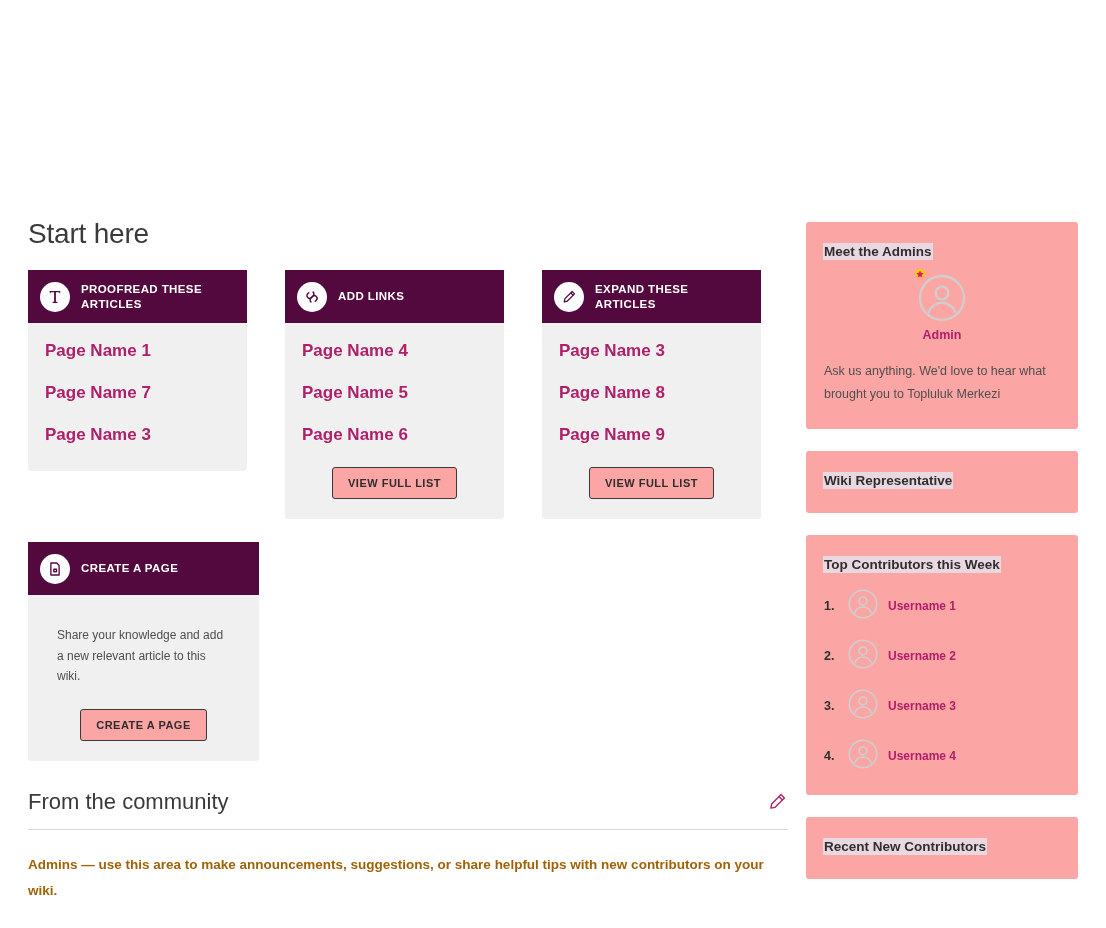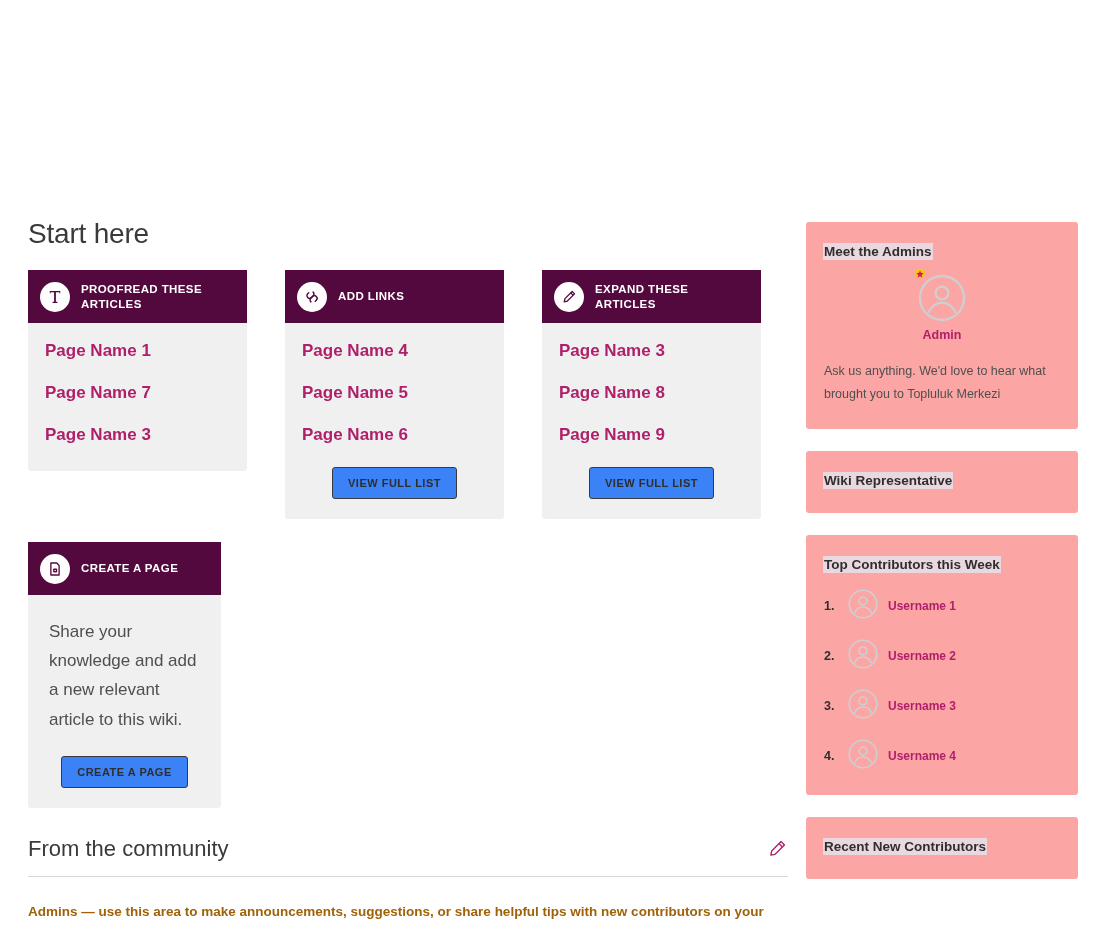--- a/index.html
+++ b/index.html
@@ -60,32 +60,32 @@
     color: #ffffff; font-size: 11.5px; font-weight: bold;
     letter-spacing: 0.4px; line-height: 1.25; text-transform: uppercase;
   }
   .card-body { padding: 18px 17px 20px 17px; }
   .card-body.tall { min-height: 148px; }
   .page-link {
     display: block; color: #B0206A; font-size: 17px;
     font-weight: bold; text-decoration: none; margin-bottom: 22px;
   }
   .page-link:last-of-type { margin-bottom: 0; }
-  .card-desc { font-size: 17px; color: #4f4f4f; line-height: 1.72; margin: 4px; }
+  .card-desc { font-size: 12px; color: #4f4f4f; line-height: 1.72; margin: 12px; }
 
   .btn {
-    display: inline-block; background: #3b82f6;
+    display: inline-block; background: #fca5a5;
     border: 1px solid #3a3a3a; border-radius: 3px;
     padding: 9px 15px; font-size: 11px; font-weight: bold;
     letter-spacing: 0.5px; color: #2e2e2e; cursor: pointer;
     text-transform: uppercase; font-family: inherit;
   }
   .btn-wrap { text-align: center; margin-top: 22px; }
 
-  .cta-card { margin-top: 23px; width: 193px; }
+  .cta-card { margin-top: 23px; width: 231px; }
 
   
   .community { margin-top: 28px; }
   .community-head {
     display: flex; justify-content: space-between;
     border-bottom: 1px solid #d8d8d8; padding-bottom: 14px;
   }
   .community-head h2 { font-size: 22px; font-weight: normal; margin: 0; color: #3a3a3a; }
   .edit-icon-btn { background: none; border: none; padding: 0; cursor: pointer; line-height: 0; }
   .community-body {

